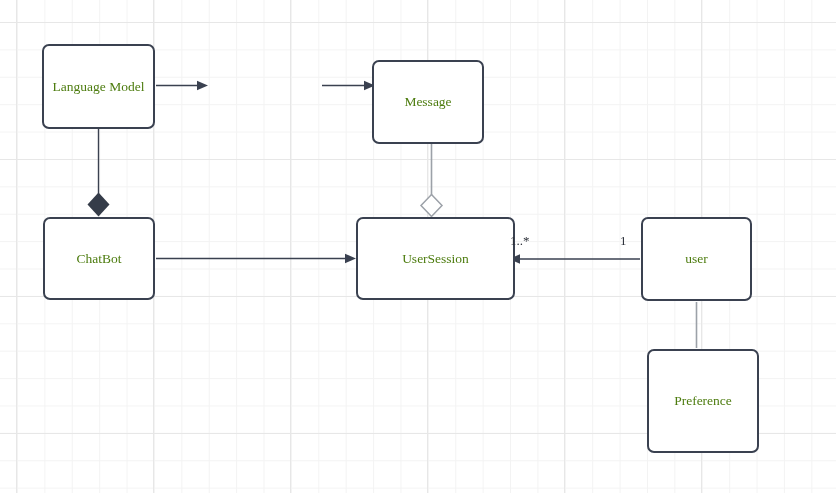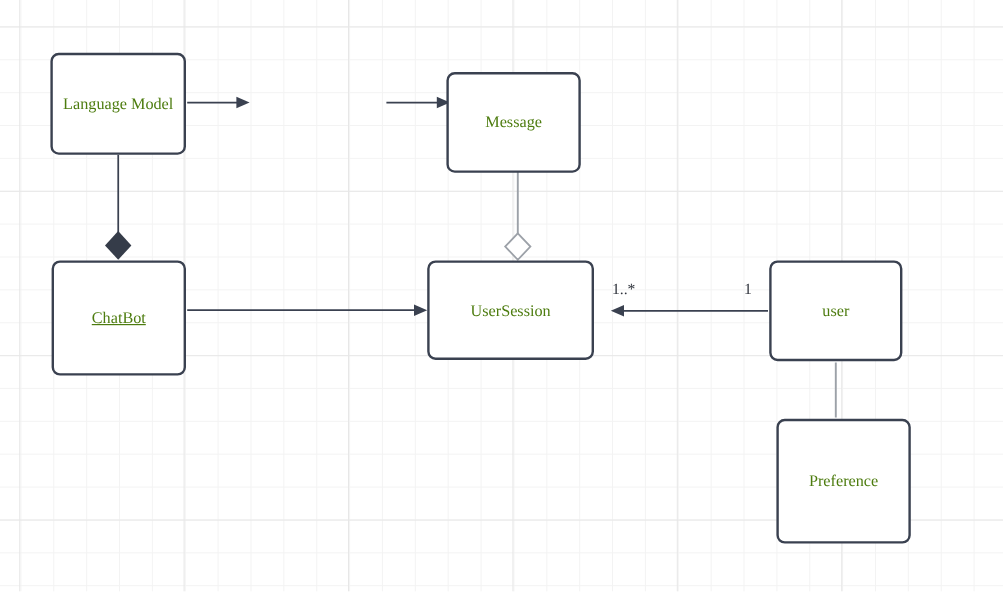--- a/index.html
+++ b/index.html
@@ -34,22 +34,22 @@
     justify-content: center;
     text-align: center;
     font-size: 13.5px;
     line-height: 18px;
     color: #4d7c0f;
     cursor: pointer;
   }
   .node-language-model { left: 42px;  top: 44px;  width: 113px; height: 85px; }
   .node-response       { left: 209px; top: 43px;  width: 112px; height: 84px; }
   .node-message        { left: 372px; top: 43px;  width: 112px; height: 84px; margin-top: 17px; }
-  .node-chatbot        { left: 43px;  top: 217px; width: 112px; height: 96px; text-decoration: underline; }
-  .node-user-session   { left: 356px; top: 217px; width: 139px; height: 83px; }
+  .node-chatbot        { left: 43px;  top: 217px; width: 112px; height: 83px; }
+  .node-user-session   { left: 356px; top: 217px; width: 159px; height: 83px; }
   .node-user           { left: 641px; top: 217px; width: 111px; height: 84px; }
   .node-preference     { left: 647px; top: 349px; width: 112px; height: 104px; }
   .node-label { display: inline-block; padding: 0 6px; }
   .edge-layer {
     position: absolute;
     left: 0; top: 0;
     width: 836px;
     height: 493px;
     pointer-events: none;
   }

